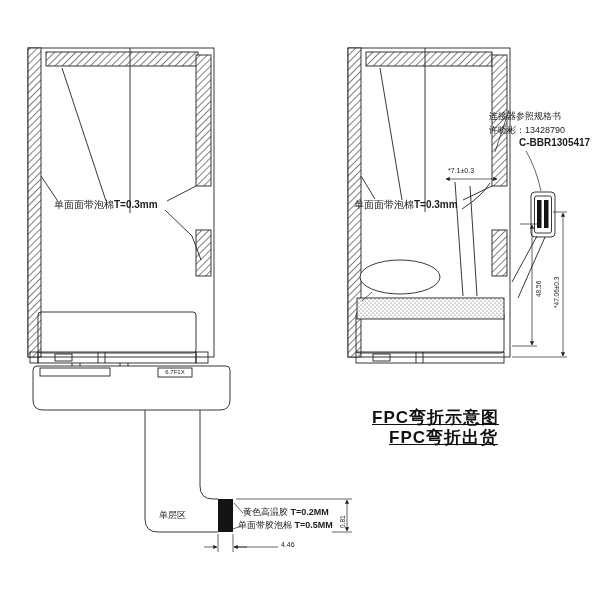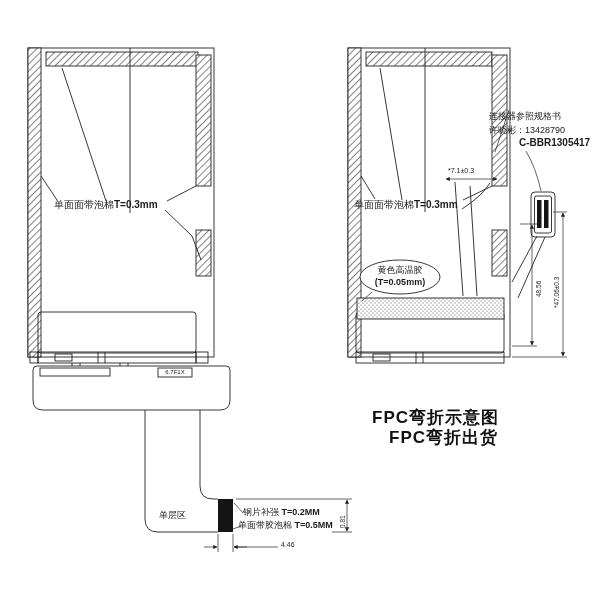--- a/index.html
+++ b/index.html
@@ -9,21 +9,21 @@
   }
   .canvas svg{position:absolute;left:0;top:0;}
   .lbl{position:absolute;white-space:nowrap;color:#1c1c1c;line-height:1.2;}
   .sz9{font-size:9px;}
   .sz95{font-size:10px;}
   .sz7{font-size:7px;}
   .sz65{font-size:6.5px;}
   .sz6{font-size:6px;}
   .b{font-weight:700;}
   .rot{transform:rotate(-90deg);transform-origin:0 0;}
-  .caption{font-size:17px;font-weight:600;letter-spacing:1px;color:#111;}
+  .caption{font-size:17px;font-weight:600;letter-spacing:1px;text-decoration:underline;color:#111;}
   .balloon{width:66px;text-align:center;line-height:1.35;}
   .specnote{line-height:1.5;}
 </style>
 </head>
 <body>
 
 <div class="canvas">
 
   <svg width="600" height="600" viewBox="0 0 600 600">
     <defs>
@@ -143,38 +143,34 @@
   </svg>
 
   <div class="lbl sz95" style="left:54px;top:199px;">
     <span>单面面带泡棉</span><span class="b">T=0.3mm</span>
   </div>
 
   <div class="lbl sz95" style="left:354px;top:199px;">
     <span>单面面带泡棉</span><span class="b">T=0.3mm</span>
   </div>
 
-  <div class="lbl sz9 balloon" style="left:367px;top:264px;">
-    <div>黄色高温胶</div>
-    <div class="b">(T=0.05mm)</div>
-  </div>
 
   <div class="lbl sz9 specnote" style="left:489px;top:110px;">
     <div>连接器参照规格书</div>
     <div>许晓彬：13428790</div>
   </div>
   <div class="lbl sz95 b" style="left:519px;top:137px;">C-BBR1305417</div>
 
   <div class="lbl caption" style="left:372px;top:408px;">FPC弯折示意图</div>
   <div class="lbl caption" style="left:389px;top:428px;">FPC弯折出货</div>
 
   <div class="lbl sz9" style="left:159px;top:510px;">单层区</div>
 
   <div class="lbl sz9" style="left:243px;top:507px;">
-    <span>钢片补强 </span><span class="b">T=0.2MM</span>
+    <span>黄色高温胶 </span><span class="b">T=0.2MM</span>
   </div>
   <div class="lbl sz9" style="left:238px;top:520px;text-align:center;">
     <span>单面带胶泡棉 </span><span class="b">T=0.5MM</span>
   </div>
 
   <div class="lbl sz7" style="left:281px;top:541px;">4.46</div>
   <div class="lbl sz65 rot" style="left:339px;top:528px;">0.81</div>
 
   <div class="lbl sz7" style="left:448px;top:167px;">*7.1±0.3</div>
   <div class="lbl sz65 rot" style="left:535px;top:297px;">48.56</div>

